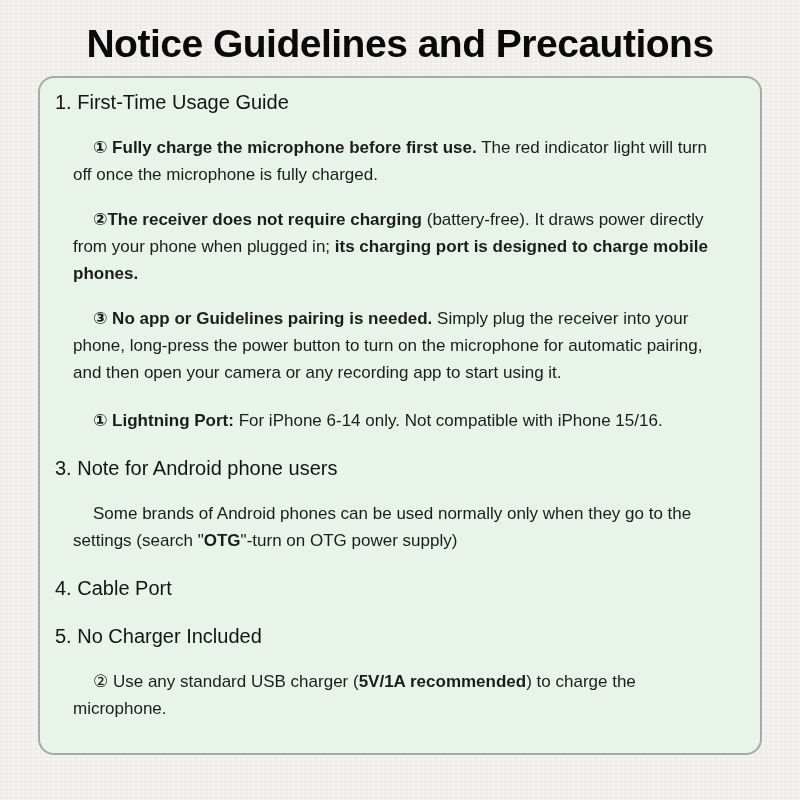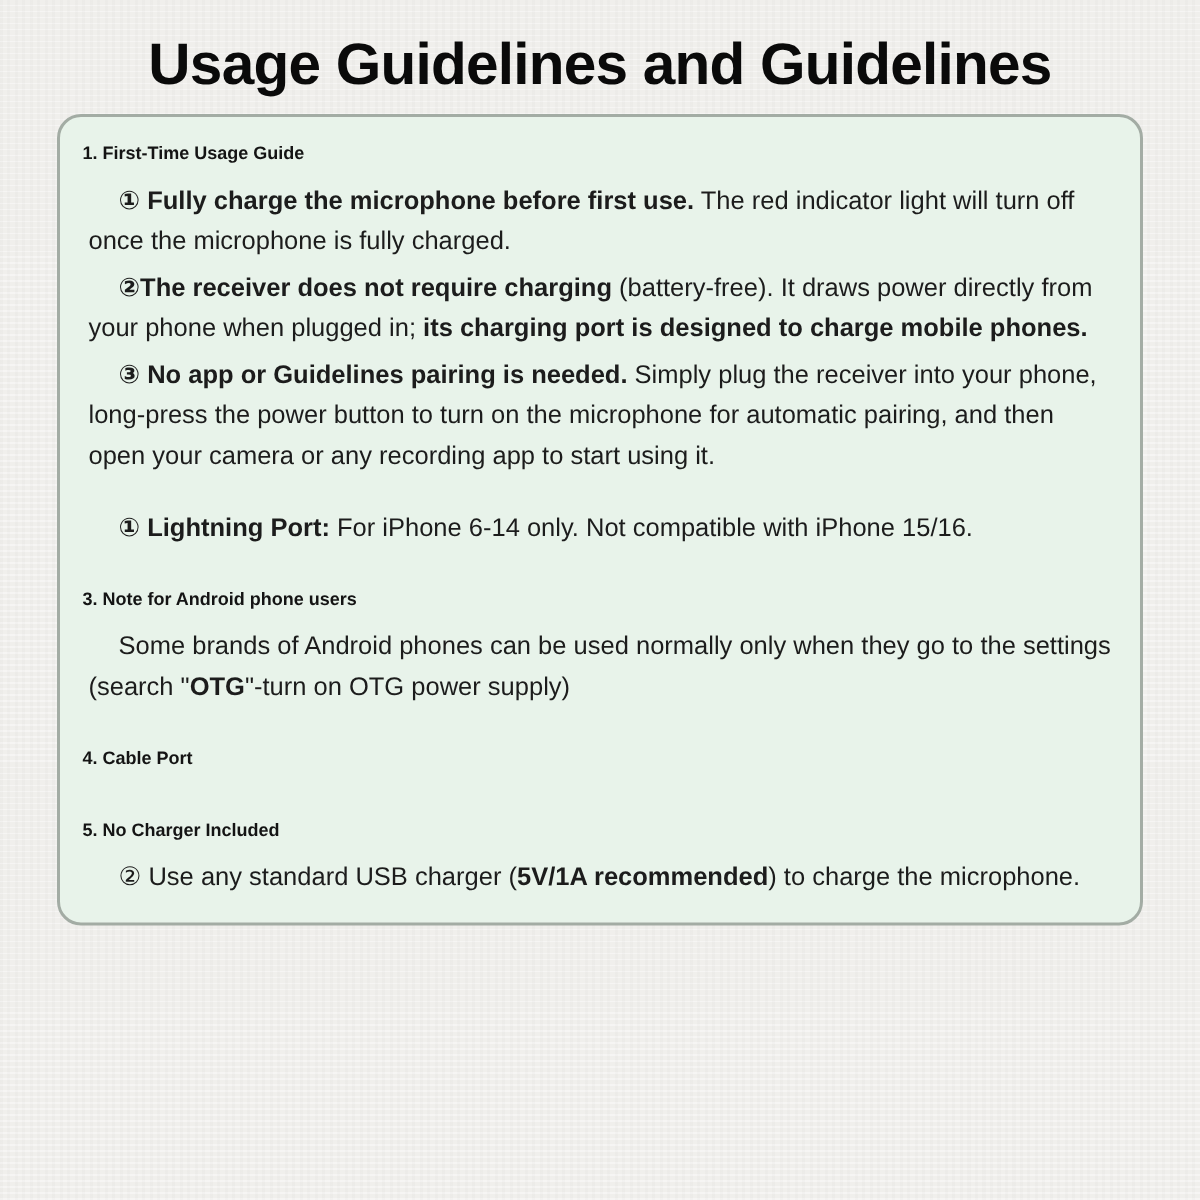--- a/index.html
+++ b/index.html
@@ -33,35 +33,35 @@
     border: 2px solid var(--card-border, #a3aca4);
     border-radius: 16px;
     padding: 11px 15px 13px;
     font-size: 17px;
     line-height: 27px;
     color: #1c1c1c;
   }
   section + section { margin-top: 21px; }
   h2 {
     margin: 0;
-    font-size: 12px;
+    font-size: 20px;
     line-height: 27px;
-    font-weight: 700;
+    font-weight: 400;
     color: #141414;
   }
   p {
-    margin: 4px;
+    margin: 18px;
     text-indent: 20px;
   }
   .b { font-weight: 700; }
 </style>
 </head>
 <body>
 
-<h1 class="page-title">Usage Guidelines and Guidelines</h1>
+<h1 class="page-title">Notice Guidelines and Precautions</h1>
 
 <main class="card">
   <div>
       <section>
         <h2><span>1. </span><span>First-Time Usage Guide</span></h2>
         <p><span class="b">① Fully charge the microphone before first use.</span><span> The red indicator light will turn off once the microphone is fully charged.</span></p>
         <p><span class="b">②The receiver does not require charging</span><span> (battery-free). It draws power directly from your phone when plugged in; </span><span class="b">its charging port is designed to charge mobile phones.</span></p>
         <p><span class="b">③ No app or Guidelines pairing is needed.</span><span> Simply plug the receiver into your phone, long-press the power button to turn on the microphone for automatic pairing, and then open your camera or any recording app to start using it.</span></p>
       </section>
       <section>

